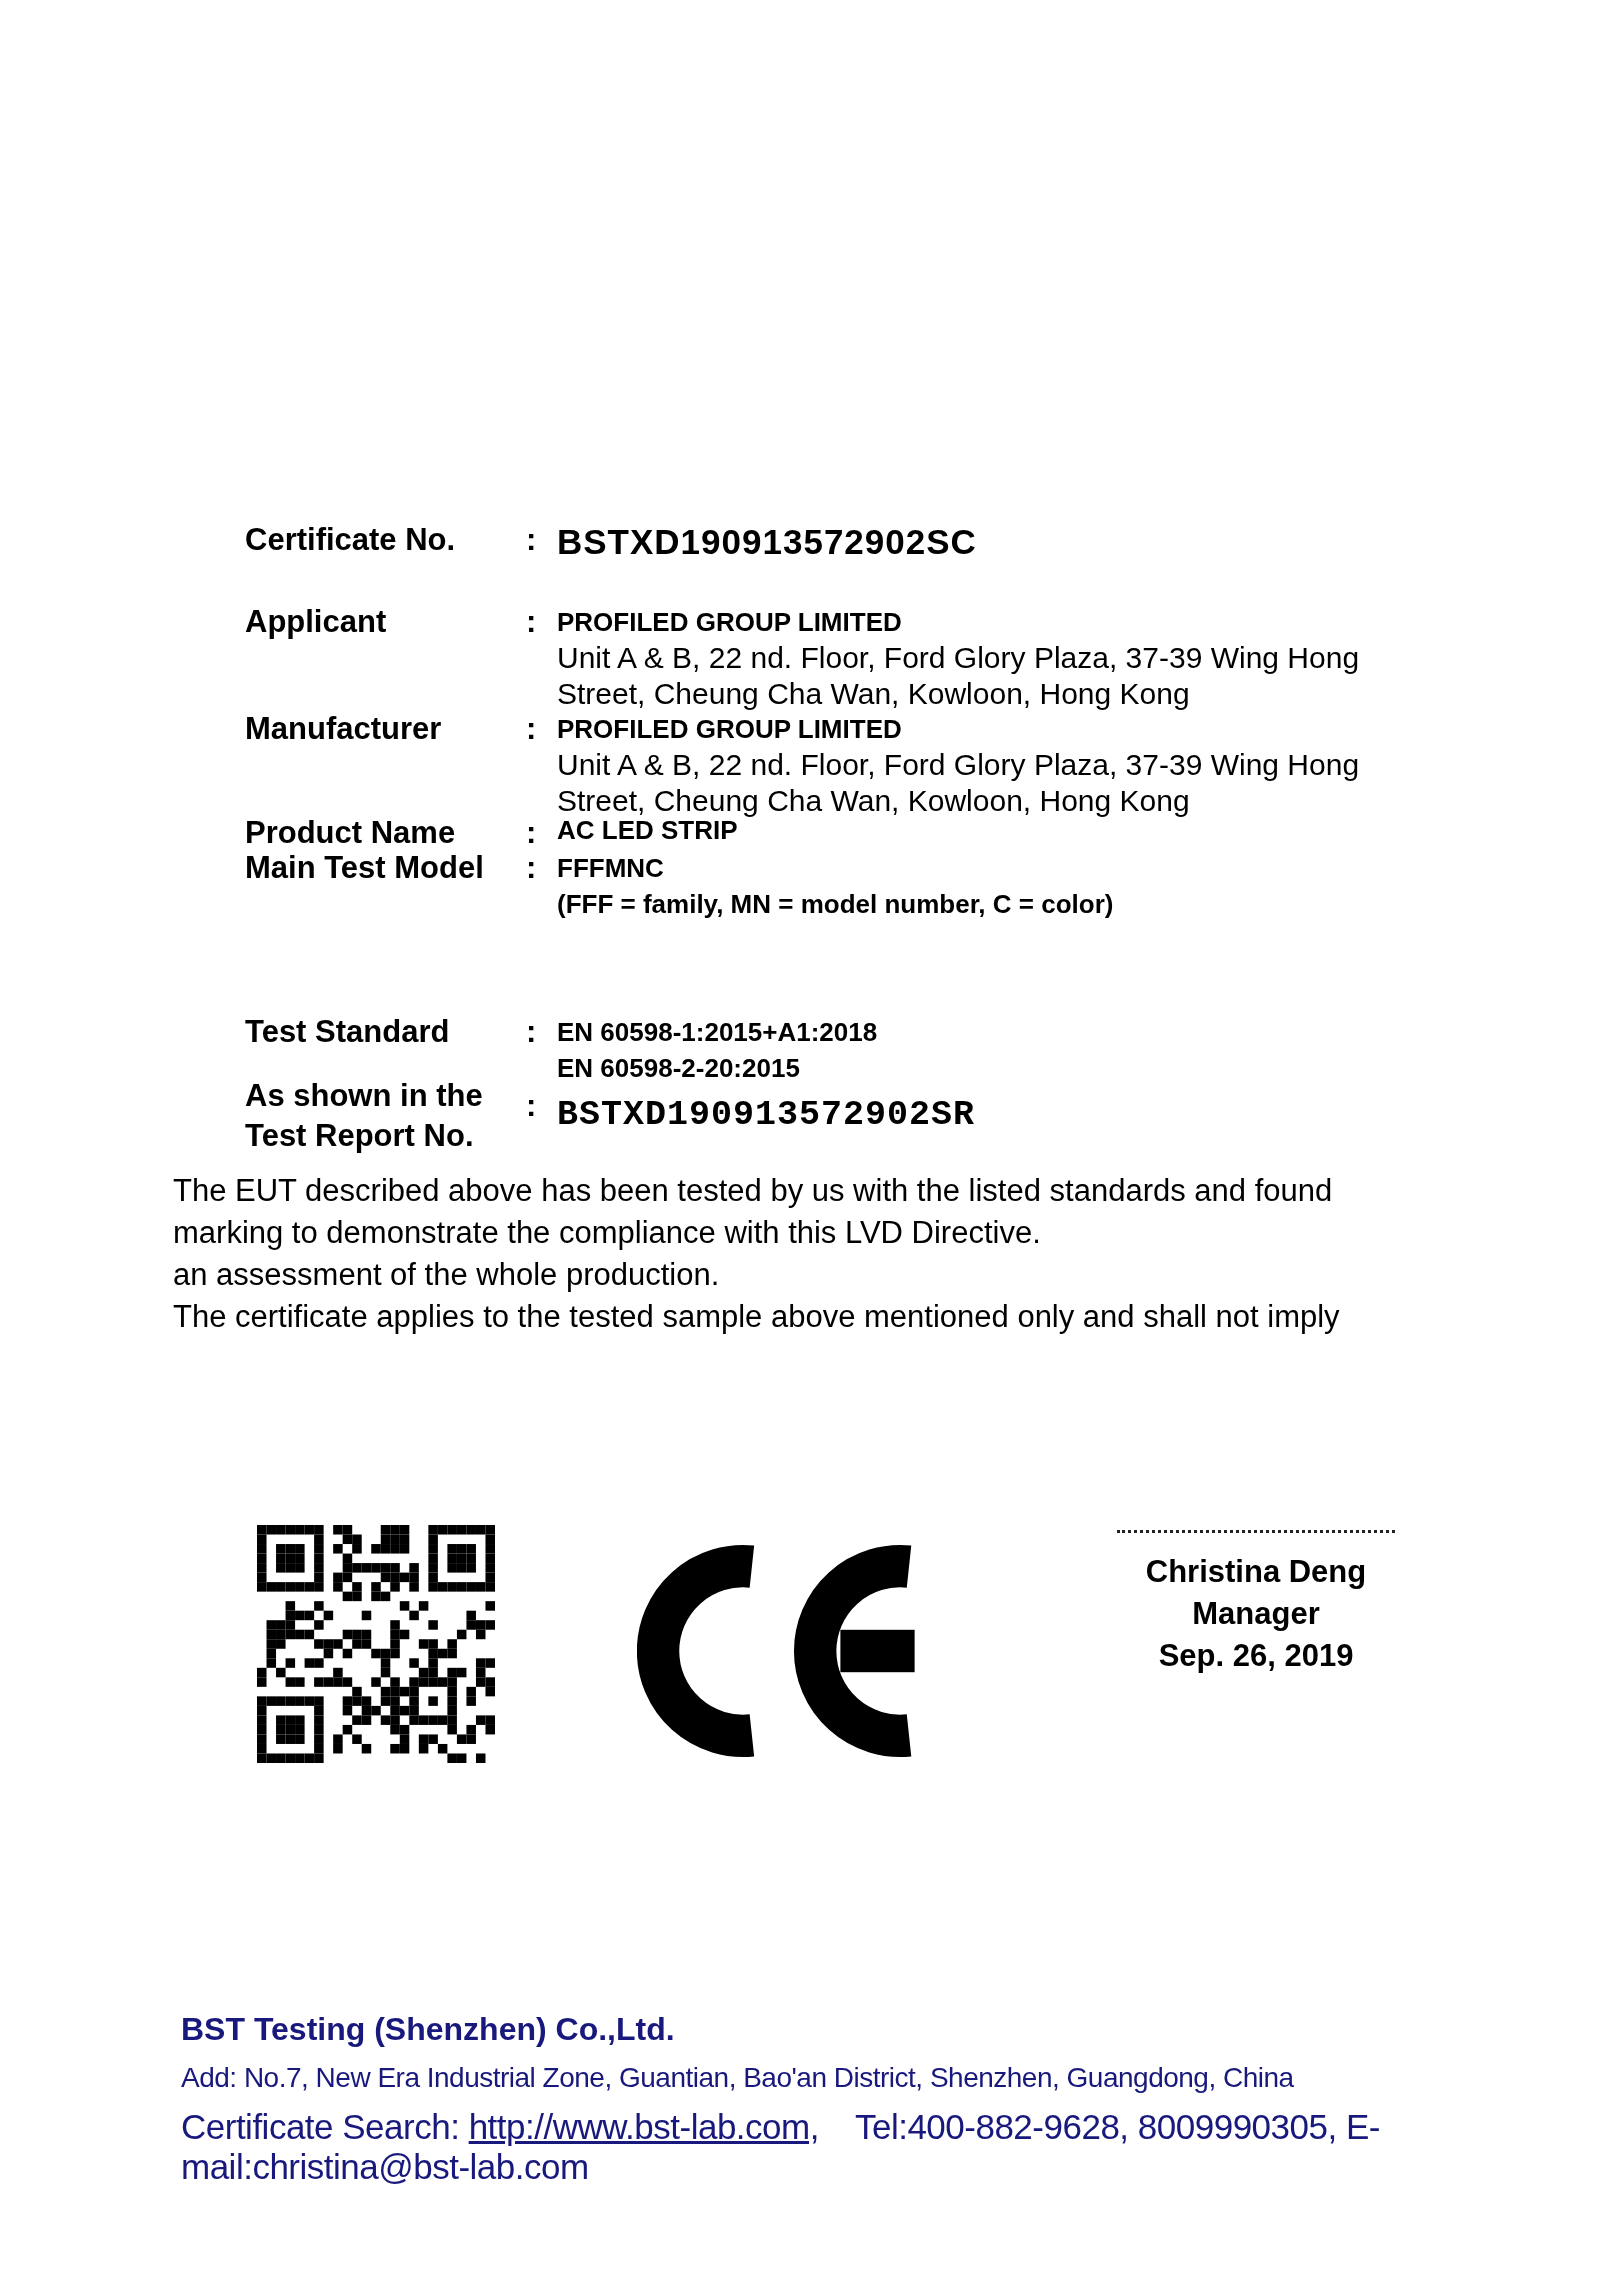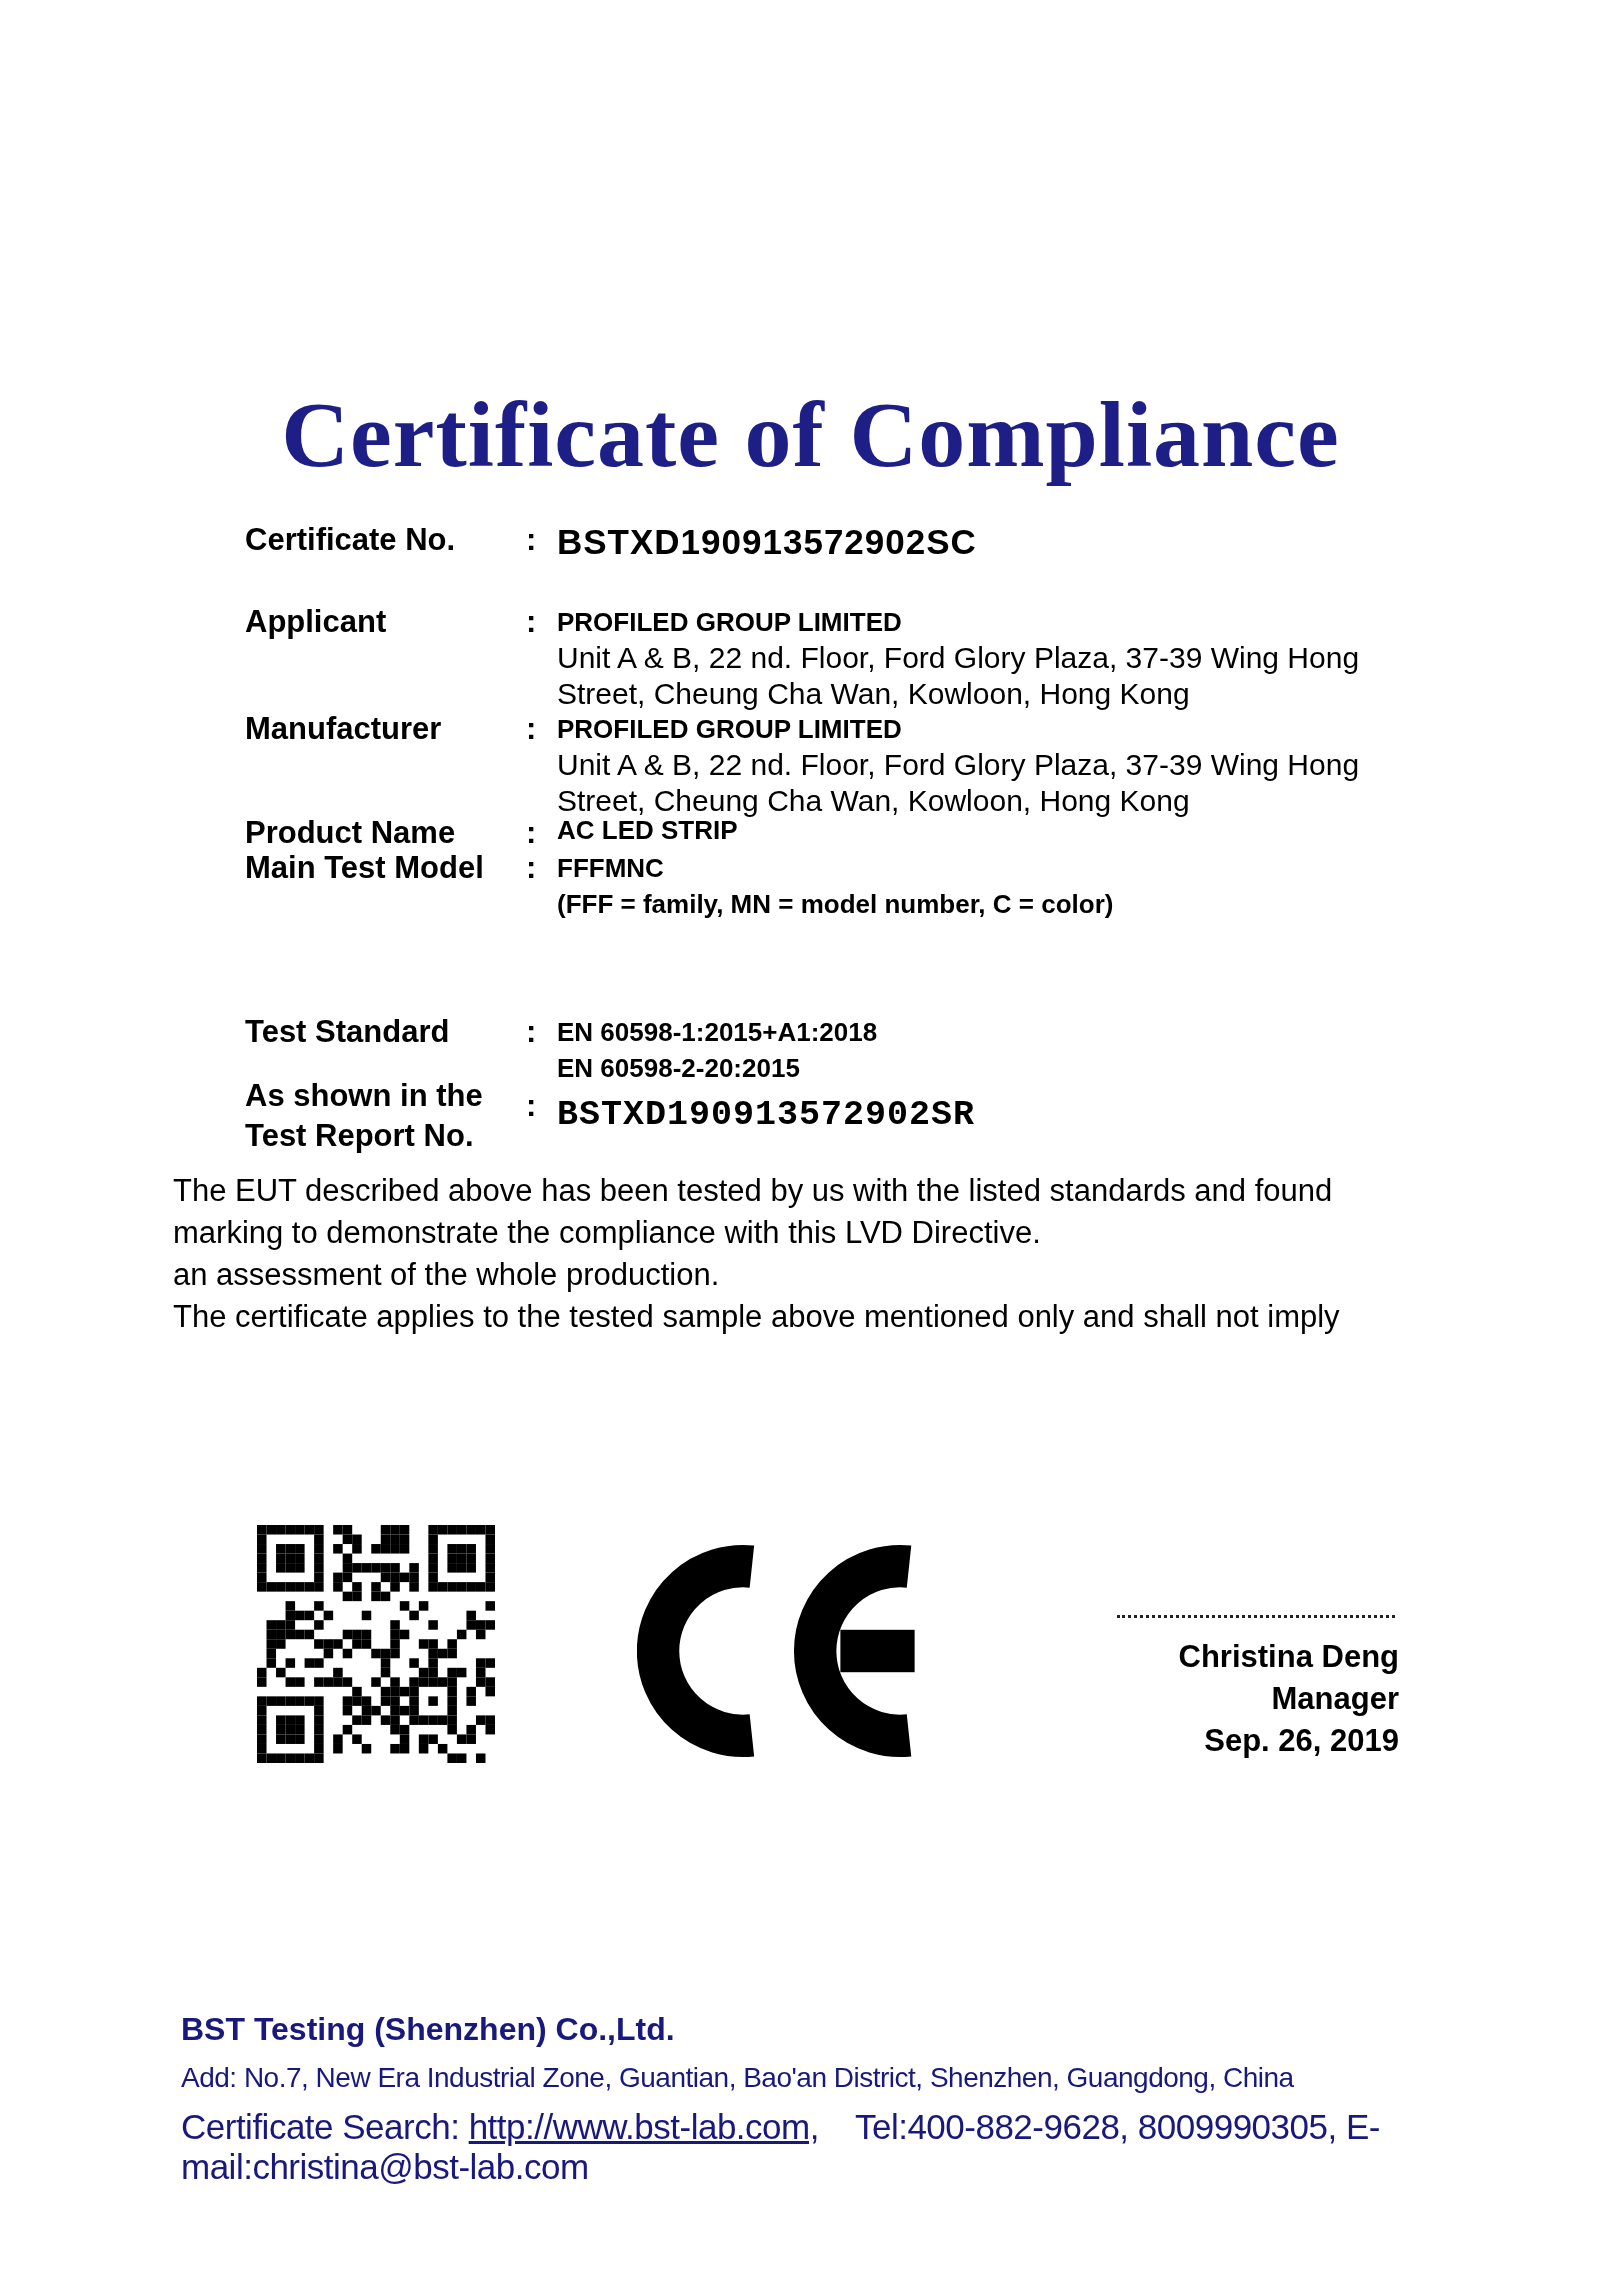--- a/index.html
+++ b/index.html
@@ -29,36 +29,35 @@
   .b32{font-weight:bold;font-size:26px;}
   .b36{font-weight:bold;font-size:35px;letter-spacing:1px;}
   .r30{font-weight:normal;font-size:30px;}
   .stack div{margin:0;padding:0;line-height:36px;}
   .paragraph{
     position:absolute;left:173px;top:1170px;width:1294px;
     font-size:31px;line-height:42px;color:#000;
   }
   .qr{position:absolute;left:257px;top:1525px;width:238px;height:238px;}
   .ce{position:absolute;left:637px;top:1543px;width:294px;height:216px;}
-  .sig{position:absolute;left:1113px;top:1615px;width:286px;text-align:right;}
+  .sig{position:absolute;left:1113px;top:1530px;width:286px;text-align:center;}
   .sig .dots{height:0;border-top:3.9px dotted #222;margin:0 3.9px 17.6px 3.9px;}
   .sig .line{font-weight:bold;font-size:31px;line-height:42px;}
   .footer{position:absolute;left:181px;top:2011px;width:1372px;color:#19197d;}
   .footer .company{font-weight:bold;font-size:32px;color:#19197d;}
   .footer .addr{margin-top:13.7px;font-size:28px;letter-spacing:-0.5px;}
   .footer .search{margin-top:13.7px;font-size:35px;letter-spacing:-0.5px;}
   .footer .search a{color:#19197d;text-decoration:underline;}
   .footer .search .gap{display:inline-block;width:27.4px;}
 </style>
 </head>
 <body>
 
 <div class="page">
 
-  <div class="title">Certificate of Compliance</div>
 
   <div class="row" style="top:522px;">
     <span class="lbl">Certificate No.</span>
     <span class="colon">:</span>
     <span class="val b36">BSTXD190913572902SC</span>
   </div>
 
   <div class="row" style="top:604px;">
     <span class="lbl">Applicant</span>
     <span class="colon">:</span>

